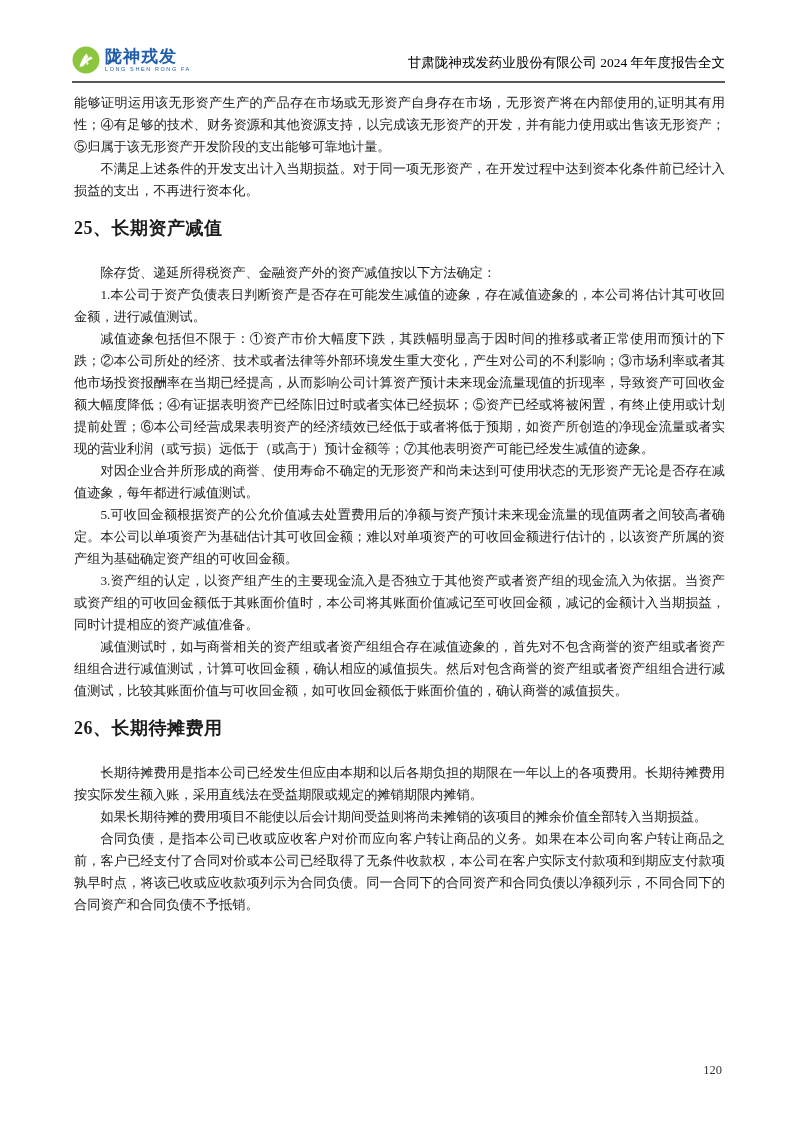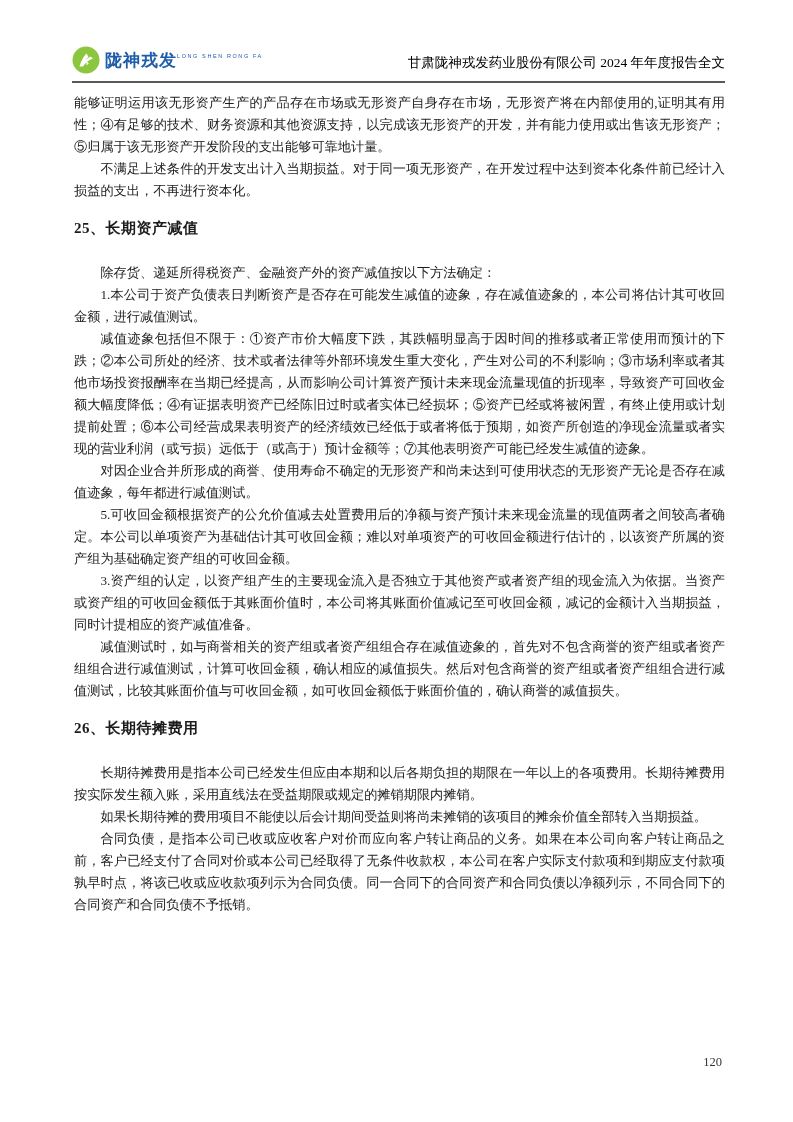--- a/index.html
+++ b/index.html
@@ -15,21 +15,21 @@
   }
   
   .header{
     display:flex;
     justify-content:space-between;
     align-items:flex-end;
     padding:46px 68px 7px 72px;
   }
   .logo{display:flex;align-items:center;gap:5px;}
   .logo-mark{width:28px;height:28px;flex:0 0 auto;}
-  .logo-text{display:flex;flex-direction:row;line-height:1;}
+  .logo-text{display:flex;flex-direction:column;line-height:1;}
   .brand-cn{
     font-size:17px;font-weight:bold;color:#1f5ca9;
     font-family:"Liberation Sans","DejaVu Sans",sans-serif;
     letter-spacing:1px;
   }
   .brand-en{
     font-size:5.5px;color:#1f5ca9;letter-spacing:1.6px;margin-top:2px;
     font-family:"Liberation Sans","DejaVu Sans",sans-serif;
   }
   .header-title{
@@ -45,30 +45,30 @@
   
   .body{
     padding:9px 68px 0 74px;
     font-size:13.2px;
     line-height:22px;
     text-align:justify;
   }
   .body p{margin:0;text-indent:2em;}
   .body p.noindent{text-indent:0;}
   .body h2{
-    font-size:15px;
+    font-size:18px;
     font-weight:bold;
     margin:15px 0 23px 0;
     text-align:left;
     letter-spacing:0.5px;
   }
   
   .footer{
     position:absolute;
-    bottom:52px;
+    bottom:44px;
     right:71px;
     font-size:12.5px;
     color:#333333;
   }
 </style>
 </head>
 <body>
 
 <div class="page">
 

